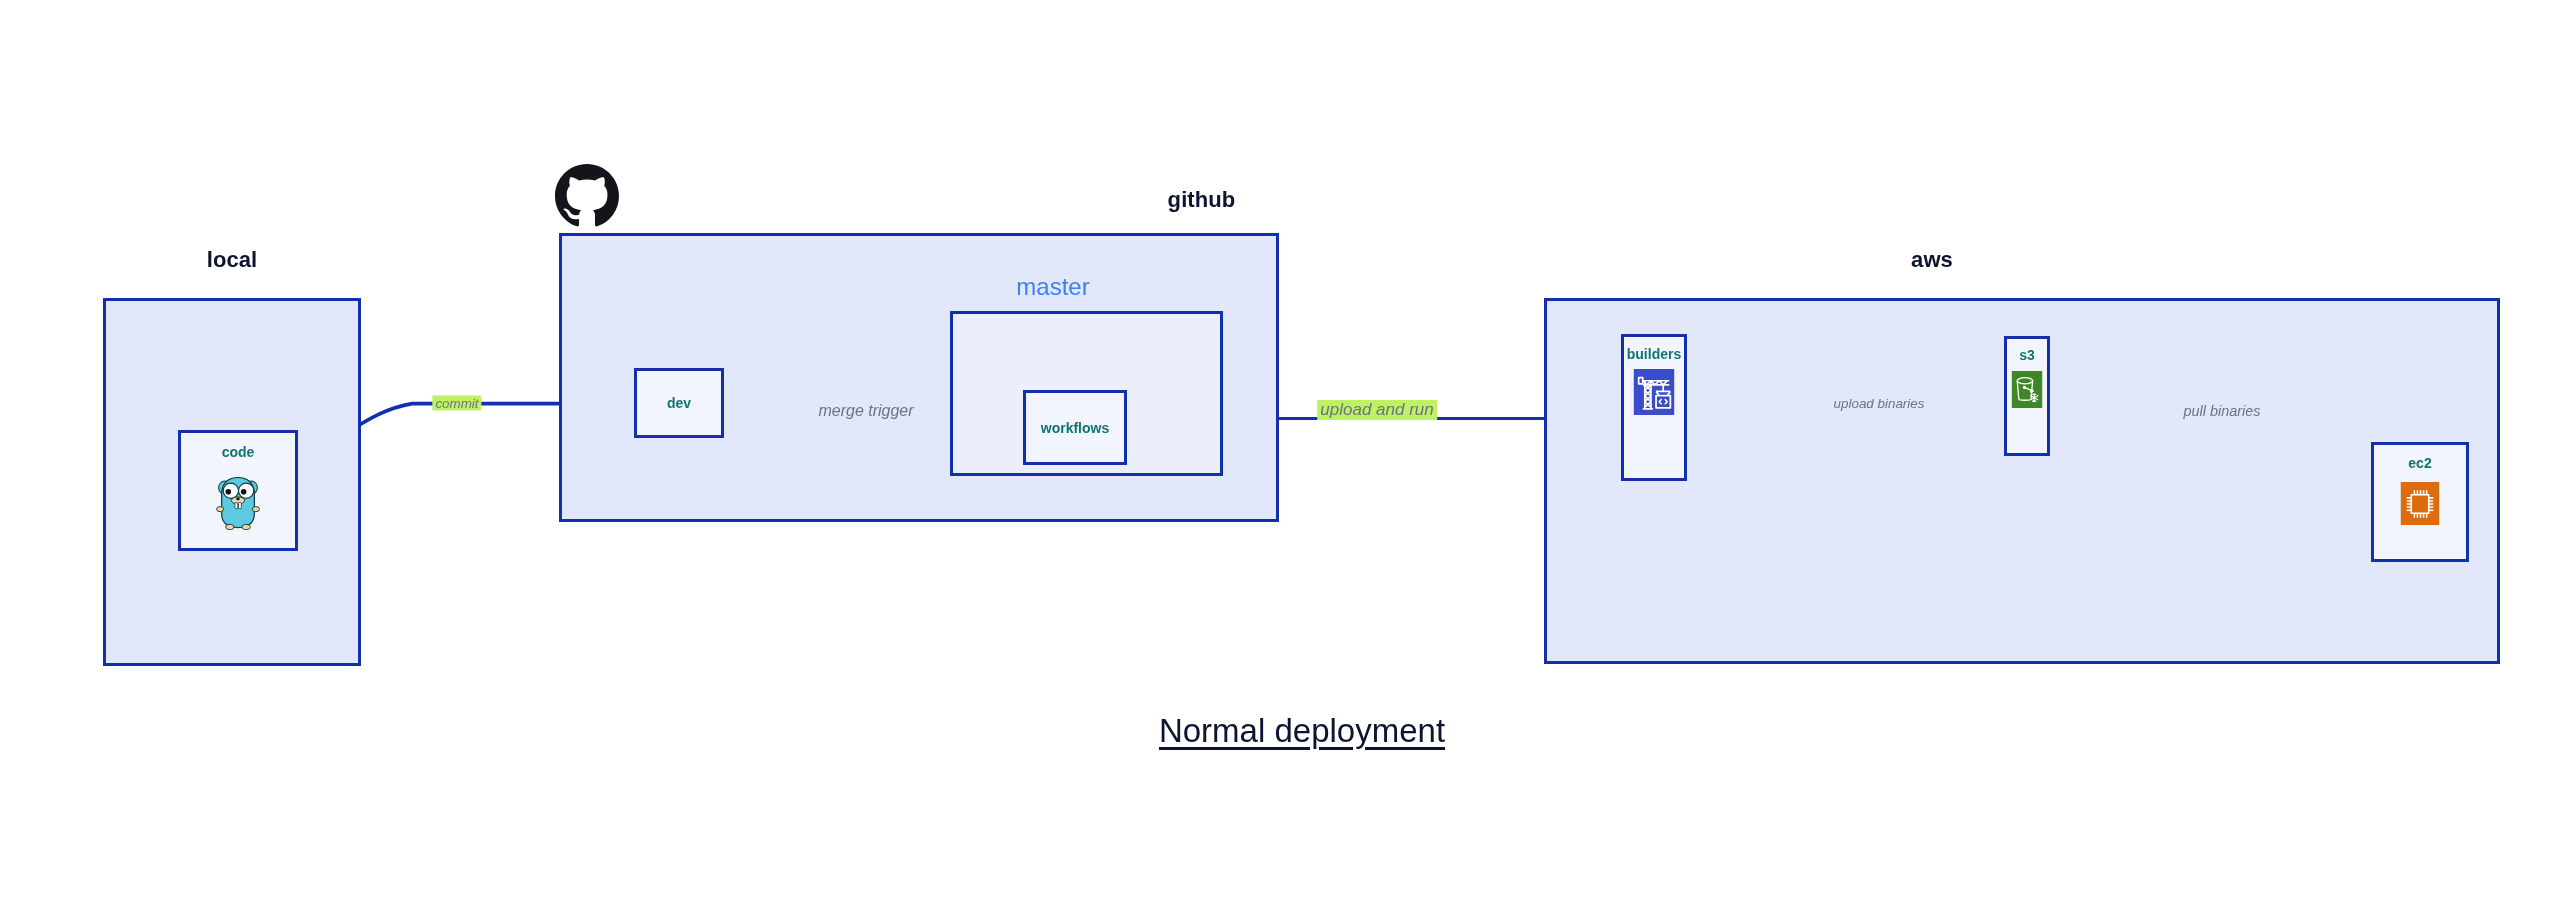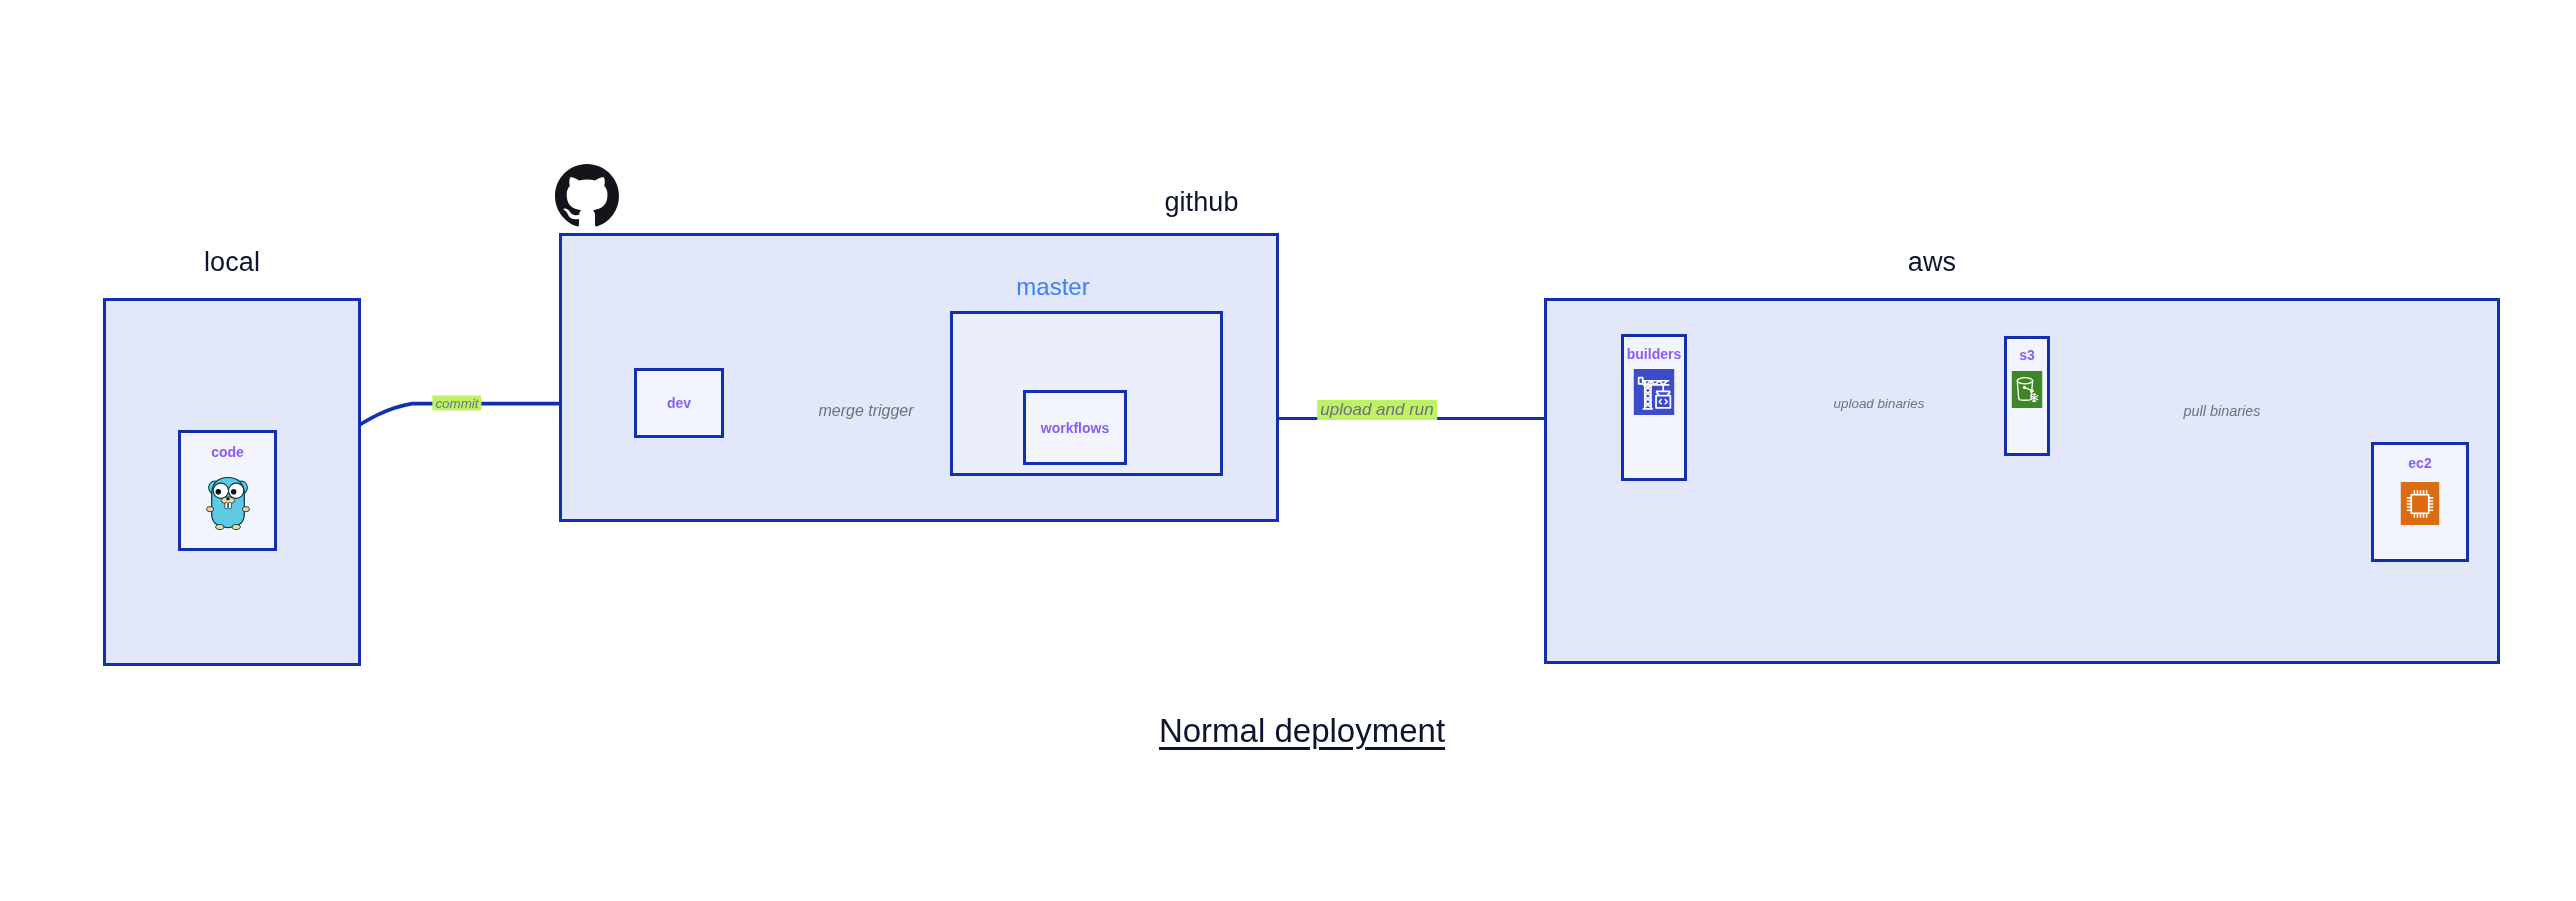--- a/index.html
+++ b/index.html
@@ -28,22 +28,22 @@
   
   .group-box {
     position: absolute;
     background: #E2E7FA;
     border: 3.6px solid #1230AE;
     box-sizing: border-box;
   }
   .group-title {
     position: absolute;
     color: #0E1430;
-    font-size: 27px;
-    font-weight: 400;
+    font-size: 22px;
+    font-weight: 700;
     text-align: center;
     white-space: nowrap;
     letter-spacing: 0.1px;
   }
 
   
   .sub-box {
     position: absolute;
     background: #EAEFFB;
     border: 3.6px solid #1230AE;
@@ -62,21 +62,21 @@
   .node-box {
     position: absolute;
     background: #F2F5FD;
     border: 3.6px solid #1230AE;
     box-sizing: border-box;
   }
   .node-label {
     position: absolute;
     left: 0;
     right: 0;
-    color: #8b5cf6;
+    color: #0f766e;
     font-size: 14px;
     font-weight: bold;
     text-align: center;
     white-space: nowrap;
   }
   .node-icon {
     position: absolute;
     left: 50%;
     transform: translateX(-50%);
   }
@@ -130,21 +130,21 @@
     <path d="M 3390,783 L 3905,783" fill="none" stroke="#1230AE" stroke-width="6" marker-end="url(#arrowhead)"></path>
 
     <path d="M 4072,829 C 4160,829 4205,842 4235,850" fill="none" stroke="#1230AE" stroke-width="7"></path>
     <path d="M 4330,888 C 4430,908 4530,960 4597,1011" fill="none" stroke="#1230AE" stroke-width="7" marker-end="url(#arrowhead)"></path>
   </svg>
 
   <div class="group-title" style="left:103px; top:247px; width:258px;">local</div>
 
   <div class="group-box" style="left:103px; top:298px; width:258px; height:368px;"></div>
 
-  <div class="node-box" style="left:178px; top:430px; width:99px; height:121px;">
+  <div class="node-box" style="left:178px; top:430px; width:120px; height:121px;">
     <div class="node-label" style="top:11.3px;">code</div>
     <div class="node-icon" style="top:40px;">
       <svg class="sq-icon" width="49" height="58" viewBox="0 0 96 112">
 
         <ellipse cx="22" cy="28" rx="12" ry="13" fill="#5DC9E2" stroke="#0B3944" stroke-width="2"></ellipse>
         <ellipse cx="74" cy="28" rx="12" ry="13" fill="#5DC9E2" stroke="#0B3944" stroke-width="2"></ellipse>
 
         <path d="M16,40 C16,18 30,8 48,8 C66,8 80,18 80,40 L80,80
                  C80,98 66,106 48,106 C30,106 16,98 16,80 Z" fill="#5DC9E2" stroke="#0B3944" stroke-width="2.4"></path>
 

